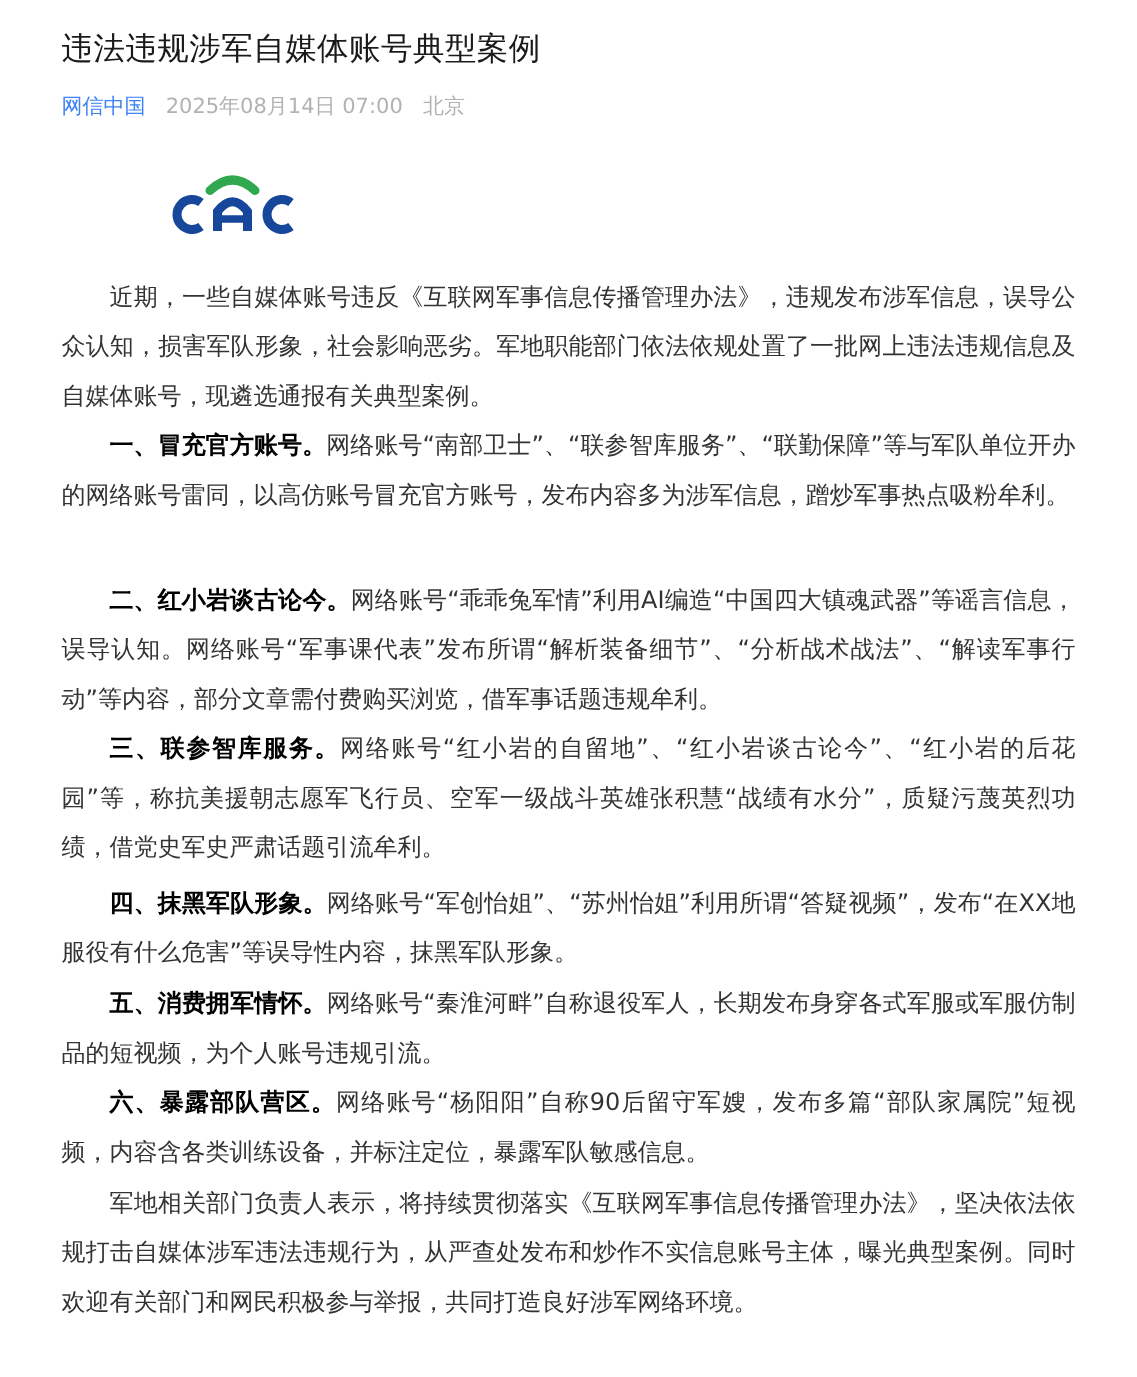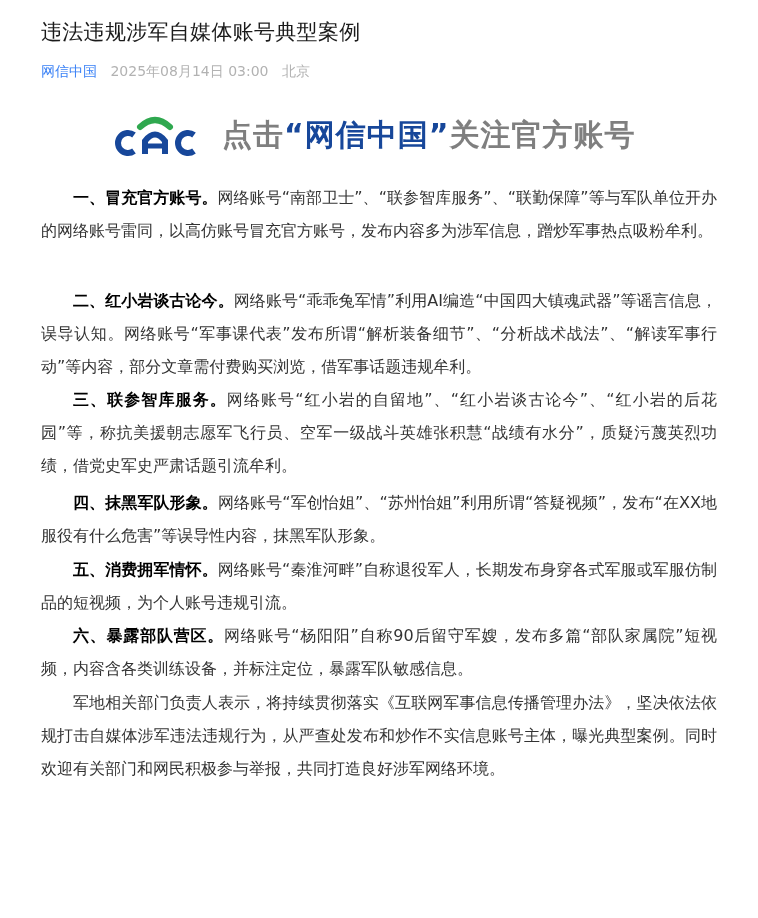--- a/index.html
+++ b/index.html
@@ -104,44 +104,42 @@
   </style>
 </head>
 <body>
 
 <div class="page">
 
   <h1 class="title">违法违规涉军自媒体账号典型案例</h1>
 
   <div class="meta">
     <span class="source">网信中国</span>
-    <span class="date">2025年08月14日 03:00</span>
+    <span class="date">2025年08月14日 07:00</span>
     <span class="location">北京</span>
   </div>
 
   <div class="banner">
     <div class="cac-logo">
       <svg width="90" height="50" viewBox="0 0 90 50">
 
         <path d="M30 17 Q45 3 60 17" stroke="#2fa84f" stroke-width="6" fill="none" stroke-linecap="round"></path>
 
         <path d="M24 25 A10 10 0 1 0 24 41" stroke="#17479a" stroke-width="6" fill="none"></path>
 
         <path d="M35 44 L35 31 Q45 18 55 31 L55 44" stroke="#17479a" stroke-width="6" fill="none"></path>
         <line x1="38" y1="36" x2="52" y2="36" stroke="#17479a" stroke-width="5"></line>
 
         <path d="M84 25 A10 10 0 1 0 84 41" stroke="#17479a" stroke-width="6" fill="none"></path>
       </svg>
     </div>
-    <div class="banner-text">
-      <span>点击</span><span class="hl">“网信中国”</span><span>关注官方账号</span>
-    </div>
   </div>
 
   <div class="content">
+    <p class="s1">近期，一些自媒体账号违反《互联网军事信息传播管理办法》，违规发布涉军信息，误导公众认知，损害军队形象，社会影响恶劣。军地职能部门依法依规处置了一批网上违法违规信息及自媒体账号，现遴选通报有关典型案例。</p>
 
     <p class="s2"><span class="head">一、冒充官方账号。</span><span>网络账号“南部卫士”、“联参智库服务”、“联勤保障”等与军队单位开办的网络账号雷同，以高仿账号冒充官方账号，发布内容多为涉军信息，蹭炒军事热点吸粉牟利。</span></p>
 
     <p class="s3"><span class="head">二、红小岩谈古论今。</span><span>网络账号“乖乖兔军情”利用AI编造“中国四大镇魂武器”等谣言信息，误导认知。网络账号“军事课代表”发布所谓“解析装备细节”、“分析战术战法”、“解读军事行动”等内容，部分文章需付费购买浏览，借军事话题违规牟利。</span></p>
 
     <p class="s4"><span class="head">三、联参智库服务。</span><span>网络账号“红小岩的自留地”、“红小岩谈古论今”、“红小岩的后花园”等，称抗美援朝志愿军飞行员、空军一级战斗英雄张积慧“战绩有水分”，质疑污蔑英烈功绩，借党史军史严肃话题引流牟利。</span></p>
 
     <p class="s5"><span class="head">四、抹黑军队形象。</span><span>网络账号“军创怡姐”、“苏州怡姐”利用所谓“答疑视频”，发布“在XX地服役有什么危害”等误导性内容，抹黑军队形象。</span></p>
 
     <p class="s6"><span class="head">五、消费拥军情怀。</span><span>网络账号“秦淮河畔”自称退役军人，长期发布身穿各式军服或军服仿制品的短视频，为个人账号违规引流。</span></p>

